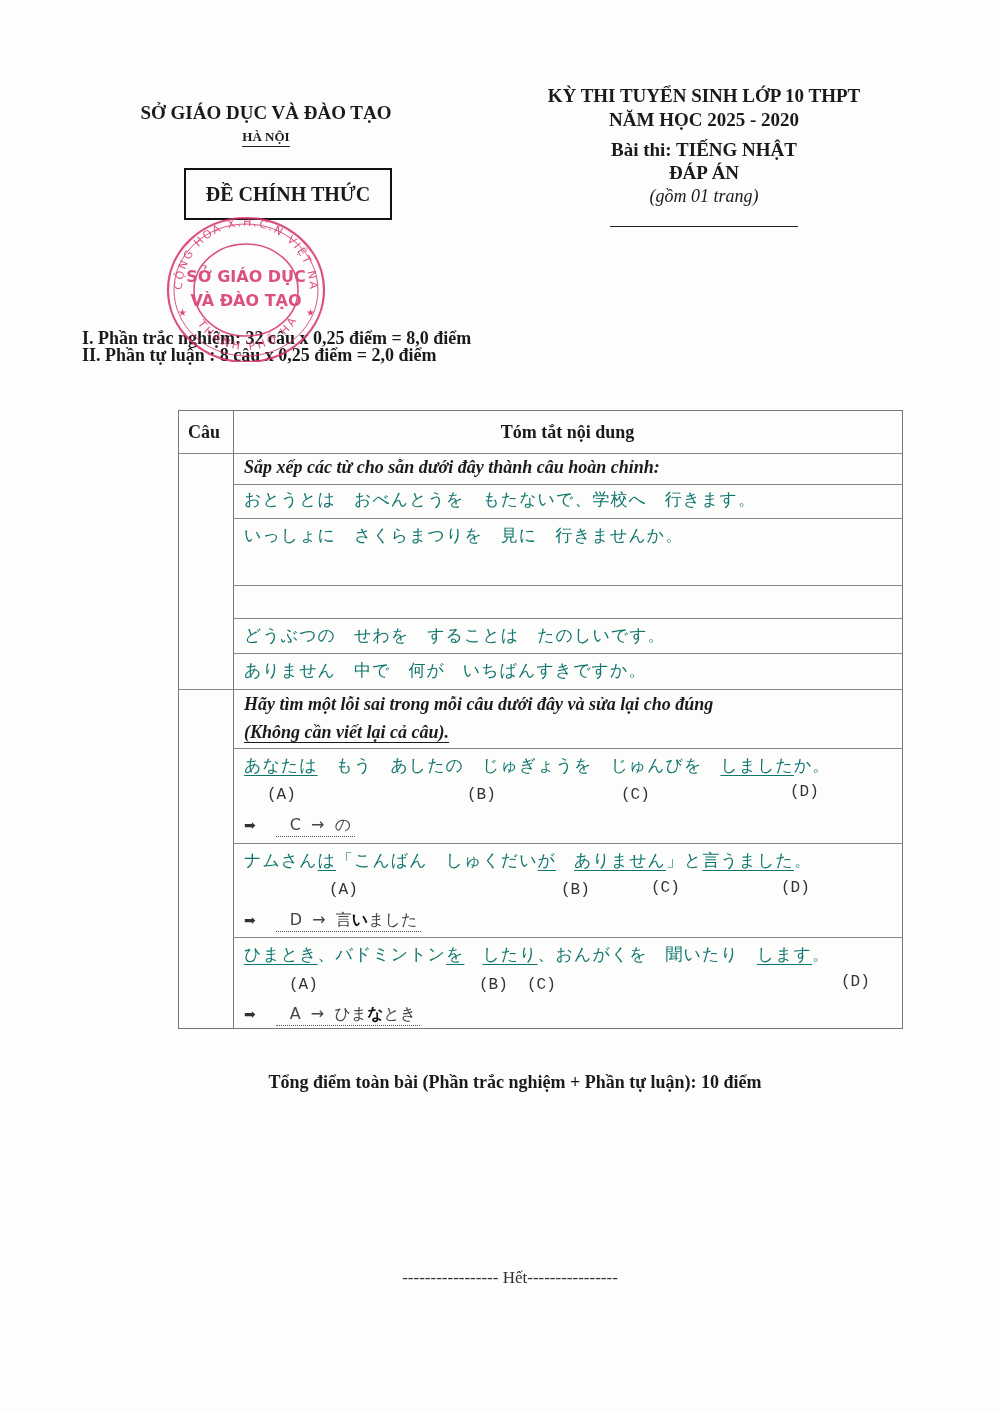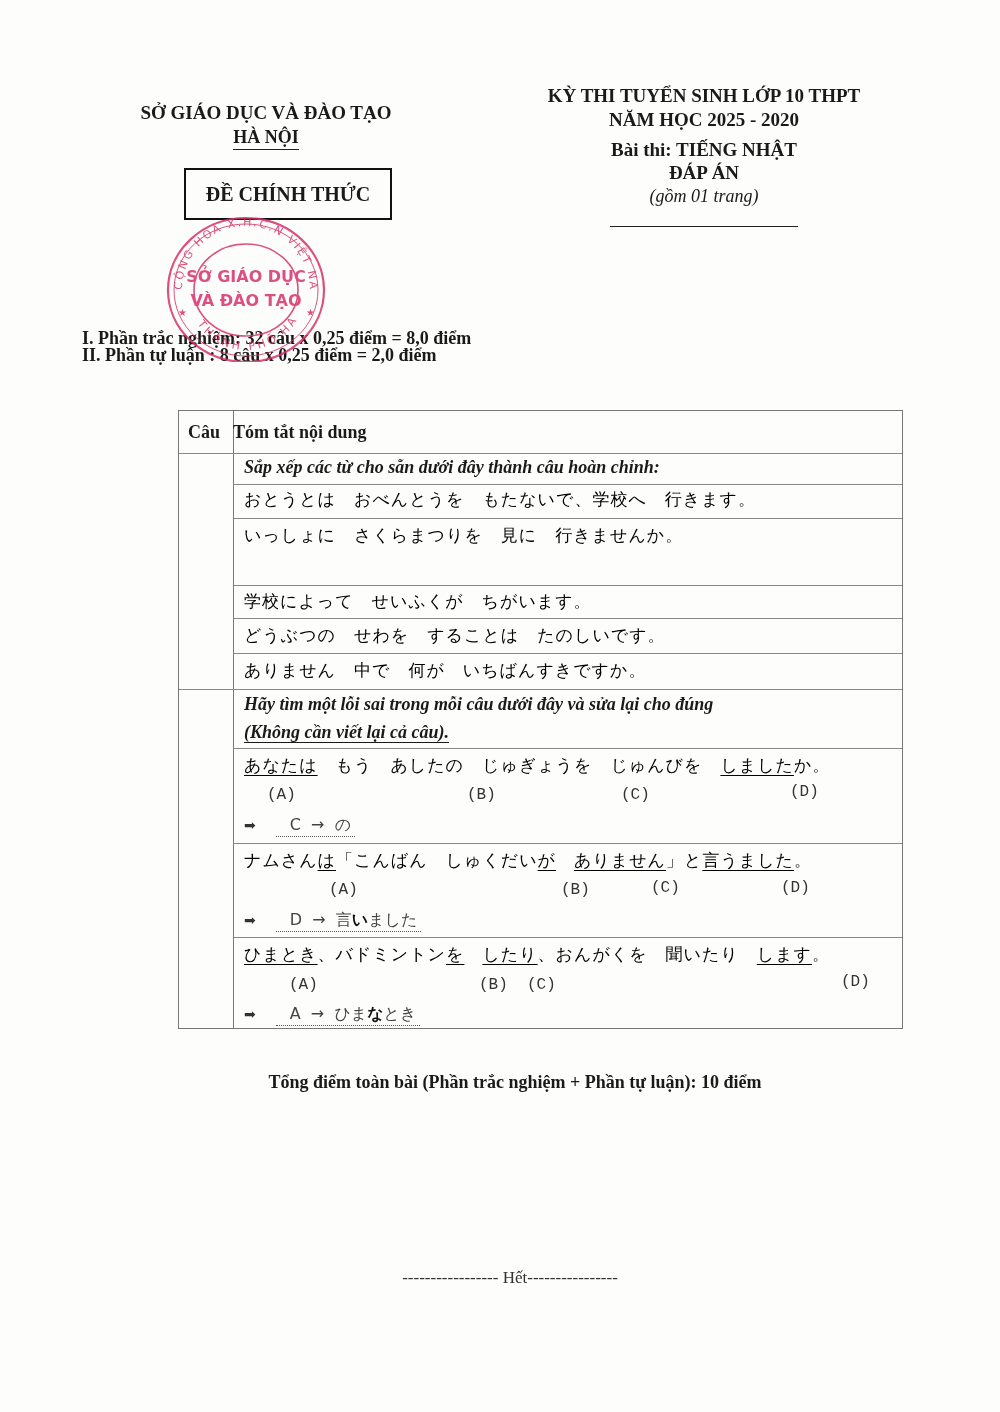--- a/index.html
+++ b/index.html
@@ -1,26 +1,26 @@
 <!DOCTYPE html>
 <html><head>
 <meta charset="utf-8">
 <style>
   html, body { margin: 0; padding: 0; }
   body {
     width: 1000px; height: 1412px; background: #fdfdfc; position: relative; overflow: hidden;
     font-family: "Liberation Serif", "DejaVu Serif", serif; color: #1a1a1a;
   }
   .abs { position: absolute; }
-  .center { }
+  .center { text-align: center; }
 
   
   #hdr-left { left: 116px; top: 100px; width: 300px; }
   #hdr-left .l1 { font-size: 19px; font-weight: bold; line-height: 26px; text-align: center; }
-  #hdr-left .l2 { font-size: 18px; font-weight: bold; line-height: 22px; text-align: center; }
+  #hdr-left .l2 { font-size: 13px; font-weight: bold; line-height: 22px; text-align: center; }
   #hdr-left .l2 span { border-bottom: 1.5px solid #222; padding-bottom: 2px; }
 
   #official-box {
     left: 148px; top: 168px; width: 208px; height: 52px;
     border: 2px solid #111; box-sizing: border-box;
     font-size: 20px; font-weight: bold; display: flex; align-items: center; justify-content: center; margin-left: 36px;
   }
 
   
   #hdr-right { left: 520px; top: 84px; width: 368px; text-align: center; }
@@ -42,21 +42,21 @@
   #answer-table {
     left: 178px; top: 410px; width: 725px; height: 619px;
     border: 1.3px solid #777; box-sizing: border-box;
   }
   .col-div { position: absolute; left: 54px; top: 0; bottom: 0; border-left: 1.3px solid #777; }
   .hline { position: absolute; height: 0; border-top: 1.3px solid #888; right: 0; }
   .hline.full { left: 0; }
   .hline.part { left: 54px; }
   .cell { position: absolute; left: 65px; right: 10px; font-size: 18px; }
   .th { font-weight: bold; font-size: 18px; }
-  .jp { font-family: "DejaVu Sans", sans-serif; font-size: 17px; color: #000000; font-weight: 300; letter-spacing: 1px; white-space: pre; }
+  .jp { font-family: "DejaVu Sans", sans-serif; font-size: 17px; color: #0f766e; font-weight: 300; letter-spacing: 1px; white-space: pre; }
   .instr { font-style: italic; font-weight: bold; font-size: 18px; }
   .u { text-decoration: underline; text-underline-offset: 4px; text-decoration-thickness: 1px; }
   .lbl { position: absolute; font-family: "Liberation Mono", "DejaVu Sans Mono", monospace; font-size: 16px; color: #333; }
   .ans { position: absolute; left: 65px; font-size: 16px; color: #444; }
   .ans .arrow { font-family: "DejaVu Sans", sans-serif; font-size: 14px; color: #333; }
   .ans .dotted { border-bottom: 1.5px dotted #555; padding: 0 4px 2px 14px; margin-left: 20px; font-family: "DejaVu Sans", sans-serif; }
   .ans .strong { color: #111; font-weight: bold; }
 
   #total-line { left: 0; width: 1030px; top: 1072px; text-align: center; font-size: 18px; font-weight: bold; }
   #end-line { left: 0; width: 1020px; top: 1268px; text-align: center; font-size: 17px; color: #333; }
@@ -110,21 +110,20 @@
   <div class="abs th" style="left:9px; top:11px;">Câu</div>
   <div class="abs th center" style="left:54px; right:0; top:11px;">Tóm tắt nội dung</div>
   <div class="hline full" style="top:42px;"></div>
 
   <div class="cell instr" style="top:46px;">Sắp xếp các từ cho sẵn dưới đây thành câu hoàn chỉnh:</div>
   <div class="hline part" style="top:73px;"></div>
   <div class="cell jp" style="top:77px;">おとうとは　おべんとうを　もたないで、学校へ　行きます。</div>
   <div class="hline part" style="top:107px;"></div>
   <div class="cell jp" style="top:113px;">いっしょに　さくらまつりを　見に　行きませんか。</div>
   <div class="hline part" style="top:174px;"></div>
-  <div class="cell jp" style="top:179px;">学校によって　せいふくが　ちがいます。</div>
   <div class="hline part" style="top:207px;"></div>
   <div class="cell jp" style="top:213px;">どうぶつの　せわを　することは　たのしいです。</div>
   <div class="hline part" style="top:242px;"></div>
   <div class="cell jp" style="top:248px;">ありません　中で　何が　いちばんすきですか。</div>
   <div class="hline full" style="top:278px;"></div>
 
   <div class="cell instr" style="top:283px;">Hãy tìm một lỗi sai trong mỗi câu dưới đây và sửa lại cho đúng</div>
   <div class="cell instr" style="top:311px;"><span class="u">(Không cần viết lại cả câu).</span></div>
   <div class="hline part" style="top:337px;"></div>
 

